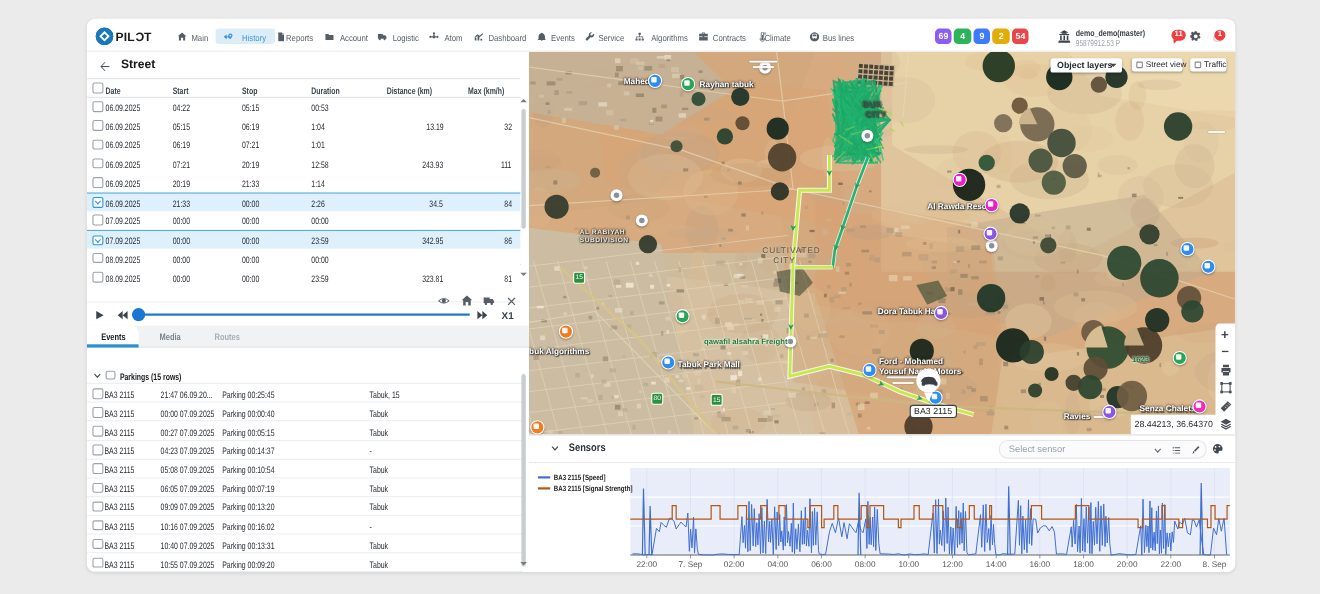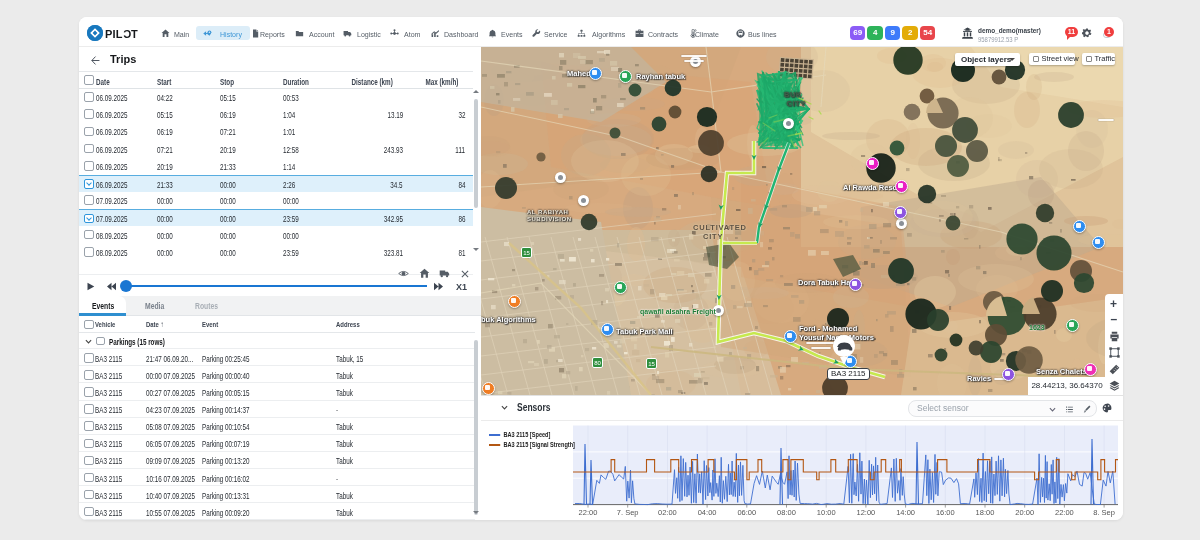--- a/index.html
+++ b/index.html
@@ -215,21 +215,21 @@
     <div id="red1b"></div>
     <div id="red1">1</div>
   </div>
 
   <div id="left">
     <div id="backarr">
         <svg width="9" height="9" viewBox="0 0 16 16">
           <path d="M8 1 L1.5 8 L8 15 M1.5 8 L15 8" stroke="#3c4450" stroke-width="1.6" fill="none"></path>
         </svg>
       </div>
-    <div id="tripshead">Trips</div>
+    <div id="tripshead">Street</div>
     <div id="thead">
       <span class="cb" style="top:3px"></span>
       <span class="tx c1">Date</span>
         <span class="tx c2">Start</span>
         <span class="tx c3">Stop</span>
       <span class="tx c4">Duration</span>
         <span class="txr c5">Distance (km)</span>
         <span class="txr c6">Max (km/h)</span>
     </div>
     <div class="trow" style="top:41.5px">
@@ -359,27 +359,20 @@
           <path d="M1 1 L1 11 L7 6 Z M7 1 L7 11 L13 6 Z"></path>
         </svg>
       <div style="position:absolute;left:377px;top:2.5px;font-size:9px;font-weight:bold;color:#3c4450">X1</div>
     </div>
     <div id="tabs">
       <div id="acttab"></div>
         <div id="tab1u"></div>
       <div class="tab" id="tab1">Events</div>
       <div class="tab" id="tab2">Media</div>
       <div class="tab" id="tab3">Routes</div>
-    </div>
-    <div id="ehead">
-      <span class="cb" style="top:3.5px"></span>
-      <span class="tx e1">Vehicle</span>
-        <span class="tx e2">Date <b style="font-weight:normal">↑</b></span>
-        <span class="tx e3">Event</span>
-        <span class="tx e4">Address</span>
     </div>
     <div id="egroup">
       <svg style="position:absolute;left:6px;top:5px" width="7" height="7" viewBox="0 0 12 12">
           <path d="M1.5 3.5 L6 8.5 L10.5 3.5" stroke="#444" stroke-width="1.8" fill="none"></path>
         </svg>
       <span class="cb" style="left:17px;top:4px;width:8.5px;height:8.5px"></span>
       <span class="tx" style="position:absolute;left:30px;top:4px">Parkings (15 rows)</span>
     </div>
     <div class="erow" style="top:302.3px">
         <span class="cb" style="left:5px"></span>
@@ -1346,21 +1339,21 @@
 <div style="position:absolute;left:325px;top:295px;width:28px;height:2px;background:#fff;opacity:0.9;border-radius:1px;z-index:4;box-shadow:0 0 1px rgba(40,40,40,0.8)"></div>
 <div style="position:absolute;left:330px;top:300px;width:20px;height:2px;background:#fff;opacity:0.9;border-radius:1px;z-index:4;box-shadow:0 0 1px rgba(40,40,40,0.8)"></div>
 <div class="mlab" style="left:555px;top:320px;font-size:7.5px;color:#fff">Senza Chalets</div>
 <div class="mlab" style="left:486px;top:327px;font-size:7.5px;color:#fff">Ravies</div>
 <div style="position:absolute;left:513px;top:331px;width:14px;height:2px;background:#fff;opacity:0.9;border-radius:1px;z-index:4;box-shadow:0 0 1px rgba(40,40,40,0.8)"></div>
 <div class="mlab" style="left:135px;top:280px;font-size:7.5px;color:#fff">Tabuk Park Mall</div>
 <div style="position:absolute;left:617px;top:72px;width:16px;height:2px;background:#fff;opacity:0.9;border-radius:1px;z-index:4;box-shadow:0 0 1px rgba(40,40,40,0.8)"></div>
 <div class="mlab" style="left:0px;top:268px;font-size:7.5px;color:#fff">buk Algorithms</div>
 <div class="mlab" style="left:159px;top:261px;font-size:7px;color:#1c7a33;text-shadow:0 0 2px #fff,0 0 2px #fff">qawafil alsahra Freight</div>
 <div class="mlab" style="left:548px;top:277px;font-size:7px;color:#1c7a33;text-shadow:0 0 2px #fff,0 0 2px #fff">1623</div>
-<div class="mlab" style="left:212px;top:176px;font-size:7.5px;color:#5c5143;text-shadow:0 0 2px #e8d8b8;letter-spacing:0.8px;font-weight:bold">CULTIVATED<br><span style="margin-left:10px">CITY</span></div>
+<div class="mlab" style="left:212px;top:176px;font-size:7.5px;color:#5c5143;text-shadow:0 0 2px #e8d8b8;letter-spacing:0.8px;font-weight:normal">CULTIVATED<br><span style="margin-left:10px">CITY</span></div>
 <div class="mlab" style="left:303px;top:43px;font-size:7.5px;color:#4a4f44;opacity:0.85;letter-spacing:0.5px;font-weight:bold">BUK<br>&nbsp;CITY</div>
 <div class="mlab" style="left:46px;top:162px;font-size:6px;color:#efe9da;letter-spacing:0.5px">AL RABIYAH<br>SUBDIVISION</div>
 <div style="position:absolute;left:40px;top:200px;width:11px;height:11px;background:#2f8f3e;border:1px solid #fff;border-radius:2px;color:#fff;font-size:6px;text-align:center;line-height:11px;z-index:4">15</div>
 <div style="position:absolute;left:111px;top:310px;width:11px;height:11px;background:#2f8f3e;border:1px solid #fff;border-radius:2px;color:#fff;font-size:6px;text-align:center;line-height:11px;z-index:4">80</div>
 <div style="position:absolute;left:165px;top:311px;width:11px;height:11px;background:#2f8f3e;border:1px solid #fff;border-radius:2px;color:#fff;font-size:6px;text-align:center;line-height:11px;z-index:4">15</div>
 <div style="position:absolute;left:346px;top:321px;background:#fff;border:1.2px solid #3a3f46;border-radius:3px;padding:0 3px;font-size:8px;line-height:10px;color:#1a1d21;z-index:7;white-space:nowrap">BA3 2115</div>
     <div id="objlayers">Object layers</div>
     <div class="mapck" style="left:548px;width:46px"><i></i>Street view</div>
     <div class="mapck" style="left:601px;width:33px"><i></i>Traffic</div>
     <div id="mapctl">

